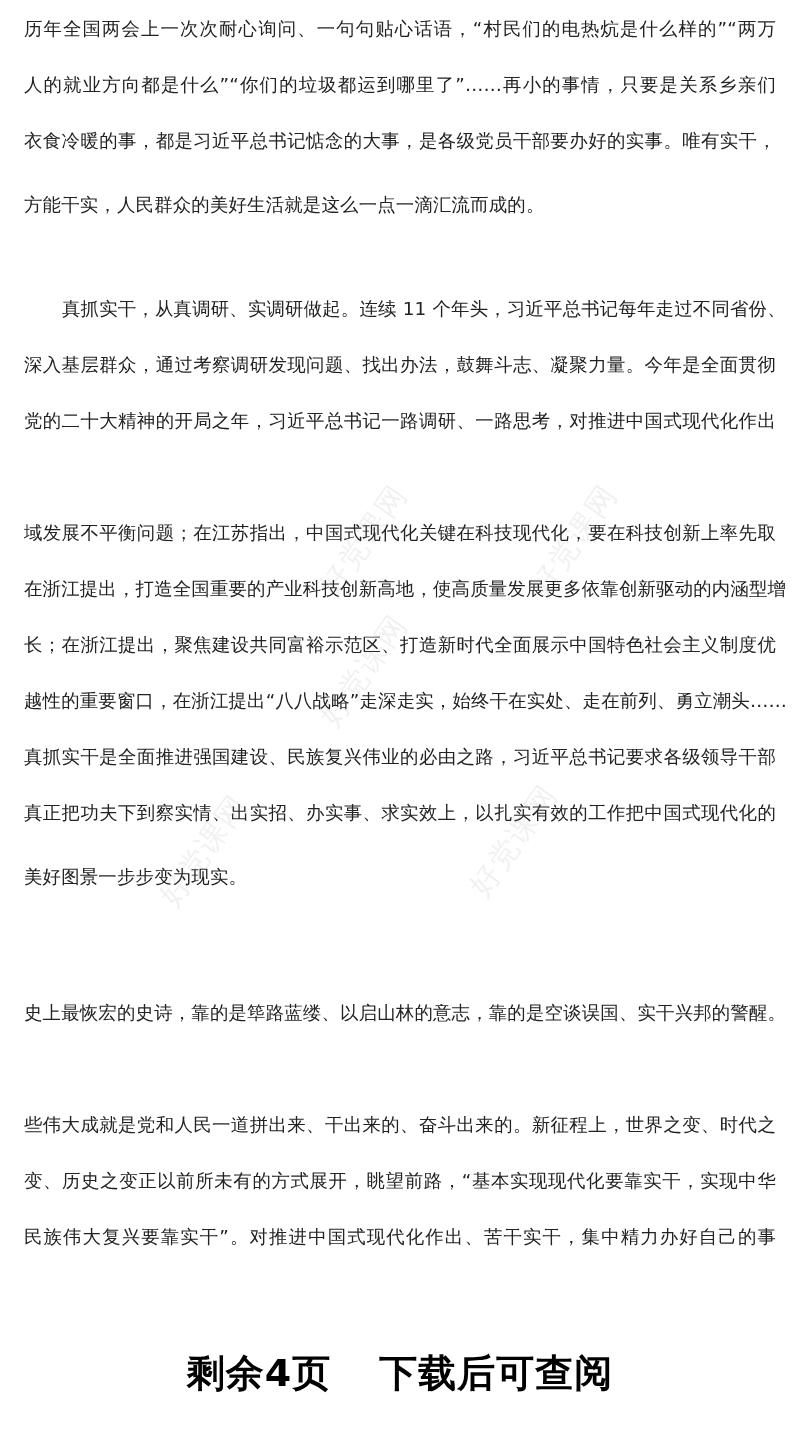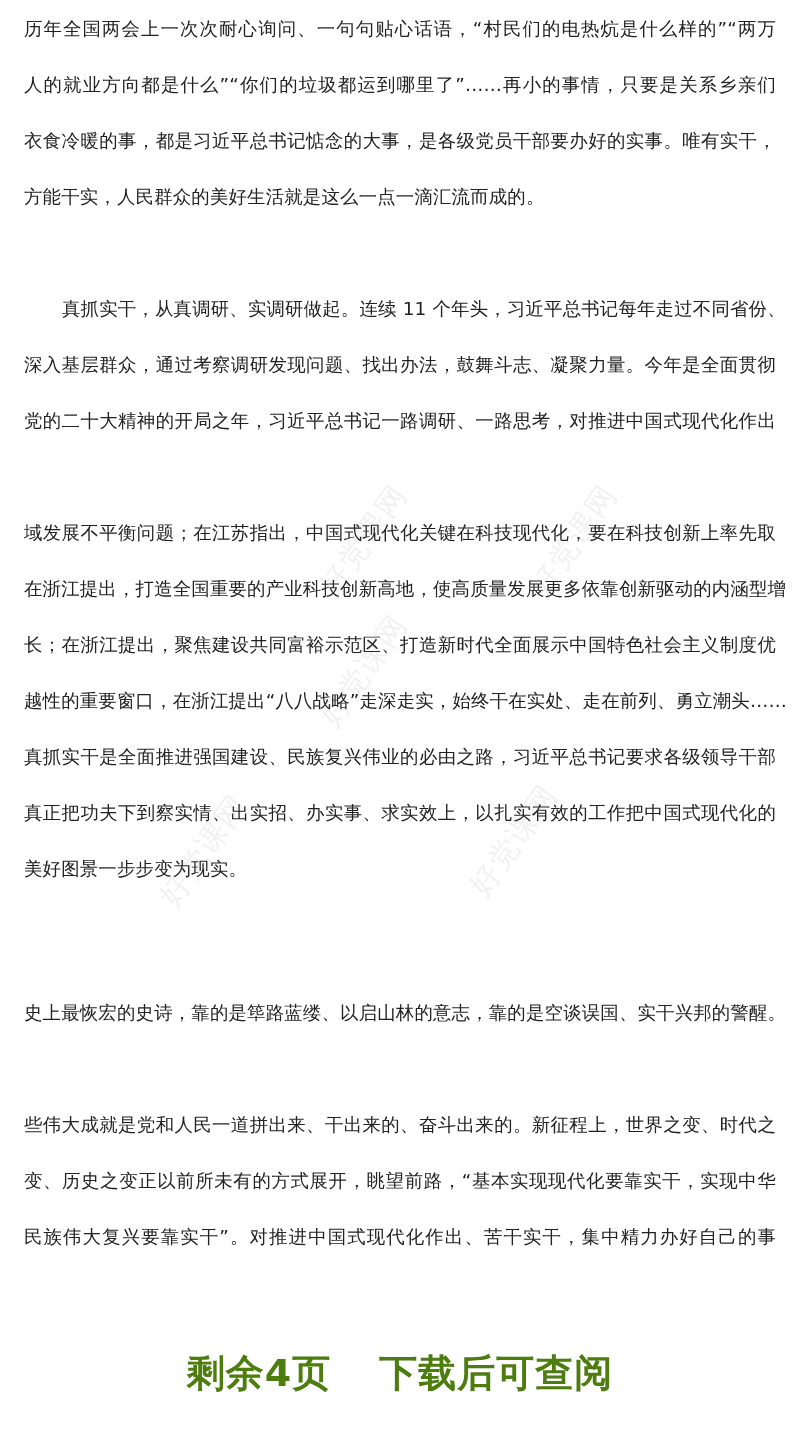--- a/index.html
+++ b/index.html
@@ -9,29 +9,29 @@
     color: #222222;
   }
   .page { position: absolute; left: 0; top: 0; width: 716px; height: 1448px; }
   .line {
     position: absolute; left: 24px; width: 752px;
     font-size: 18.4px; line-height: 24px; height: 24px;
     white-space: nowrap; letter-spacing: 0.2px;
     text-align: justify; text-align-last: justify;
   }
   .line.indent { left: 62px; width: 714px; }
-  .line.last { text-align-last: left; }
+  .line.last { text-align-last: left; margin-top: 8px; }
   .wm {
     position: absolute; font-size: 30px; color: rgba(150,150,150,0.13);
     transform: rotate(-55deg); transform-origin: center; white-space: nowrap;
     pointer-events: none; letter-spacing: 2px;
   }
   .more {
     position: absolute; top: 1348px; left: 0; width: 800px; text-align: center;
-    font-size: 38px; font-weight: bold; color: #4d7c0f; letter-spacing: 1px;
+    font-size: 38px; font-weight: bold; color: #000000; letter-spacing: 1px;
     font-family: "DejaVu Sans", sans-serif;
   }
   .more span { display: inline-block; }
   .more .gap { width: 48px; }
 </style>
 </head>
 <body>
 
 <div class="page">
 

